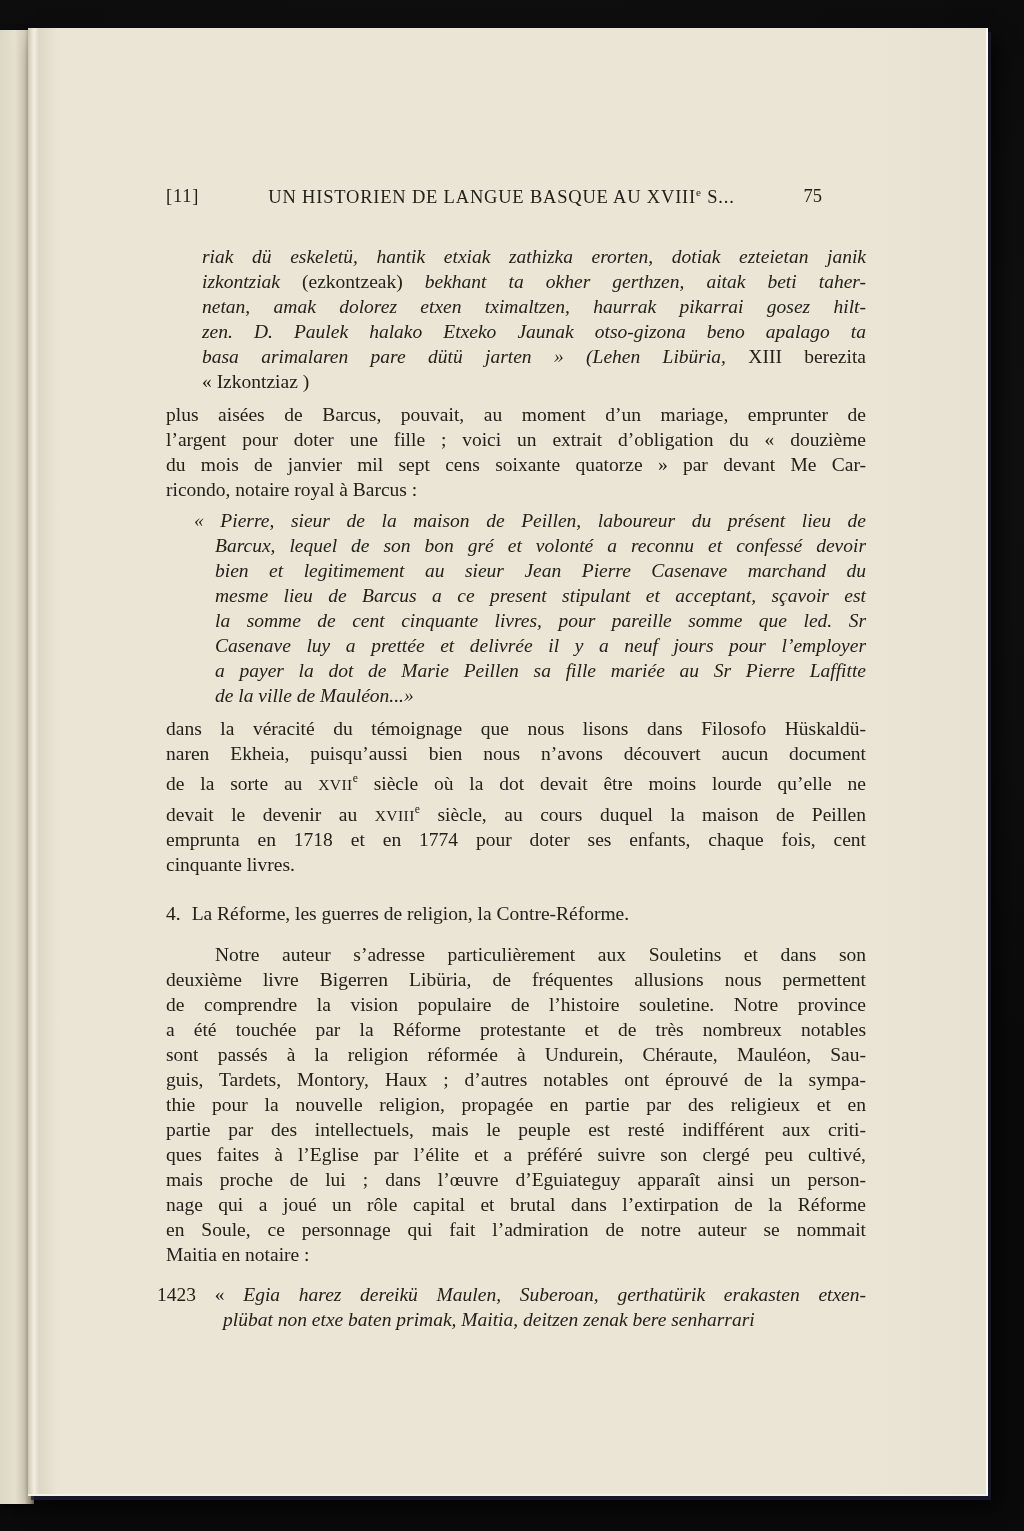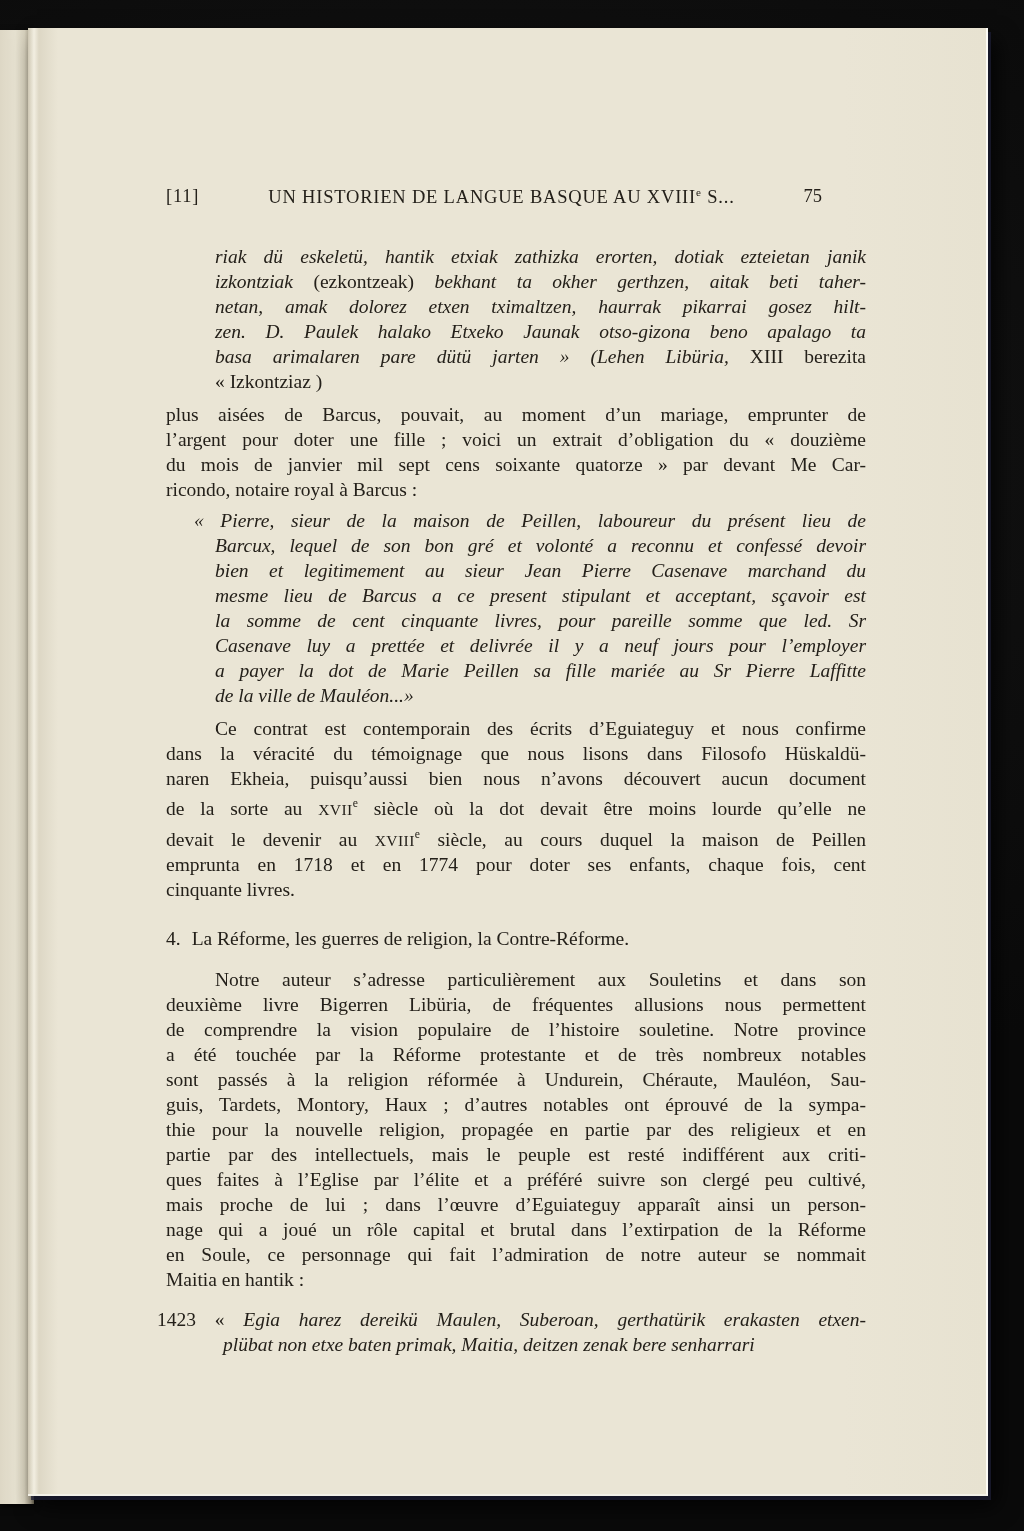--- a/index.html
+++ b/index.html
@@ -34,21 +34,21 @@
   .h-left{flex:0 0 auto}
   .h-title{flex:1 1 auto;text-align:center;white-space:nowrap}
   .h-right{flex:0 0 auto;padding-right:44px;letter-spacing:0}
   .body-text{
     position:absolute;left:138px;top:216px;width:700px;
     font-size:19.5px;line-height:25px;color:var(--ink);
   }
   .line{text-align:justify;text-align-last:justify}
   .line.last{text-align-last:auto}
   .block{margin:0 0 6px 0}
-  .quote-basque{margin-left:49px;font-style:italic;margin-bottom:8px}
+  .quote-basque{margin-left:36px;font-style:italic;margin-bottom:8px}
   .para .line.first{text-indent:49px}
   .quote-contract{margin:2px 0 8px 49px;font-style:italic}
   .quote-contract .line.first{text-indent:-21px}
   .heading{margin:24px 0 16px 0}
   .quote-1423{font-style:italic;padding-left:57px;margin-top:15px}
   .quote-1423 .line.first{text-indent:-66px}
   .r{font-style:normal}
   .i{}
   .mr{margin-right:11px}
   .sc{font-size:.8em;letter-spacing:.4px}
@@ -84,21 +84,20 @@
         <div class="line first"><span>« Pierre, sieur de la maison de Peillen, laboureur du présent lieu de</span></div>
         <div class="line"><span>Barcux, lequel de son bon gré et volonté a reconnu et confessé devoir</span></div>
         <div class="line"><span>bien et legitimement au sieur Jean Pierre Casenave marchand du</span></div>
         <div class="line"><span>mesme lieu de Barcus a ce present stipulant et acceptant, sçavoir est</span></div>
         <div class="line"><span>la somme de cent cinquante livres, pour pareille somme que led. Sr</span></div>
         <div class="line"><span>Casenave luy a prettée et delivrée il y a neuf jours pour l’employer</span></div>
         <div class="line"><span>a payer la dot de Marie Peillen sa fille mariée au Sr Pierre Laffitte</span></div>
         <div class="line last"><span>de la ville de Mauléon...»</span></div>
       </div>
       <div class="block para">
-        <div class="line first"><span>Ce contrat est contemporain des écrits d’Eguiateguy et nous confirme</span></div>
         <div class="line"><span>dans la véracité du témoignage que nous lisons dans </span><span class="i">Filosofo Hüskaldü-</span></div>
         <div class="line"><span class="i">naren Ekheia</span><span>, puisqu’aussi bien nous n’avons découvert aucun document</span></div>
         <div class="line"><span>de la sorte au </span><span class="sc">XVII</span><span class="sup">e</span><span> siècle où la dot devait être moins lourde qu’elle ne</span></div>
         <div class="line"><span>devait le devenir au </span><span class="sc">XVIII</span><span class="sup">e</span><span> siècle, au cours duquel la maison de Peillen</span></div>
         <div class="line"><span>emprunta en 1718 et en 1774 pour doter ses enfants, chaque fois, cent</span></div>
         <div class="line last"><span>cinquante livres.</span></div>
       </div>
       <div class="block heading">
         <div class="line first last"><span class="r mr">4.</span><span class="i">La Réforme, les guerres de religion, la Contre-Réforme.</span></div>
       </div>
@@ -108,20 +107,20 @@
         <div class="line"><span>de comprendre la vision populaire de l’histoire souletine. Notre province</span></div>
         <div class="line"><span>a été touchée par la Réforme protestante et de très nombreux notables</span></div>
         <div class="line"><span>sont passés à la religion réformée à Undurein, Chéraute, Mauléon, Sau-</span></div>
         <div class="line"><span>guis, Tardets, Montory, Haux ; d’autres notables ont éprouvé de la sympa-</span></div>
         <div class="line"><span>thie pour la nouvelle religion, propagée en partie par des religieux et en</span></div>
         <div class="line"><span>partie par des intellectuels, mais le peuple est resté indifférent aux criti-</span></div>
         <div class="line"><span>ques faites à l’Eglise par l’élite et a préféré suivre son clergé peu cultivé,</span></div>
         <div class="line"><span>mais proche de lui ; dans l’œuvre d’Eguiateguy apparaît ainsi un person-</span></div>
         <div class="line"><span>nage qui a joué un rôle capital et brutal dans l’extirpation de la Réforme</span></div>
         <div class="line"><span>en Soule, ce personnage qui fait l’admiration de notre auteur se nommait</span></div>
-        <div class="line last"><span>Maitia en hantik :</span></div>
+        <div class="line last"><span>Maitia en notaire :</span></div>
       </div>
       <div class="block quote-1423">
         <div class="line first"><span class="r">1423 « </span><span>Egia harez dereikü Maulen, Suberoan, gerthatürik erakasten etxen-</span></div>
         <div class="line last"><span>plübat non etxe baten primak, Maitia, deitzen zenak bere senharrari</span></div>
       </div>
     </div>
 </div>
 
 </body></html>

